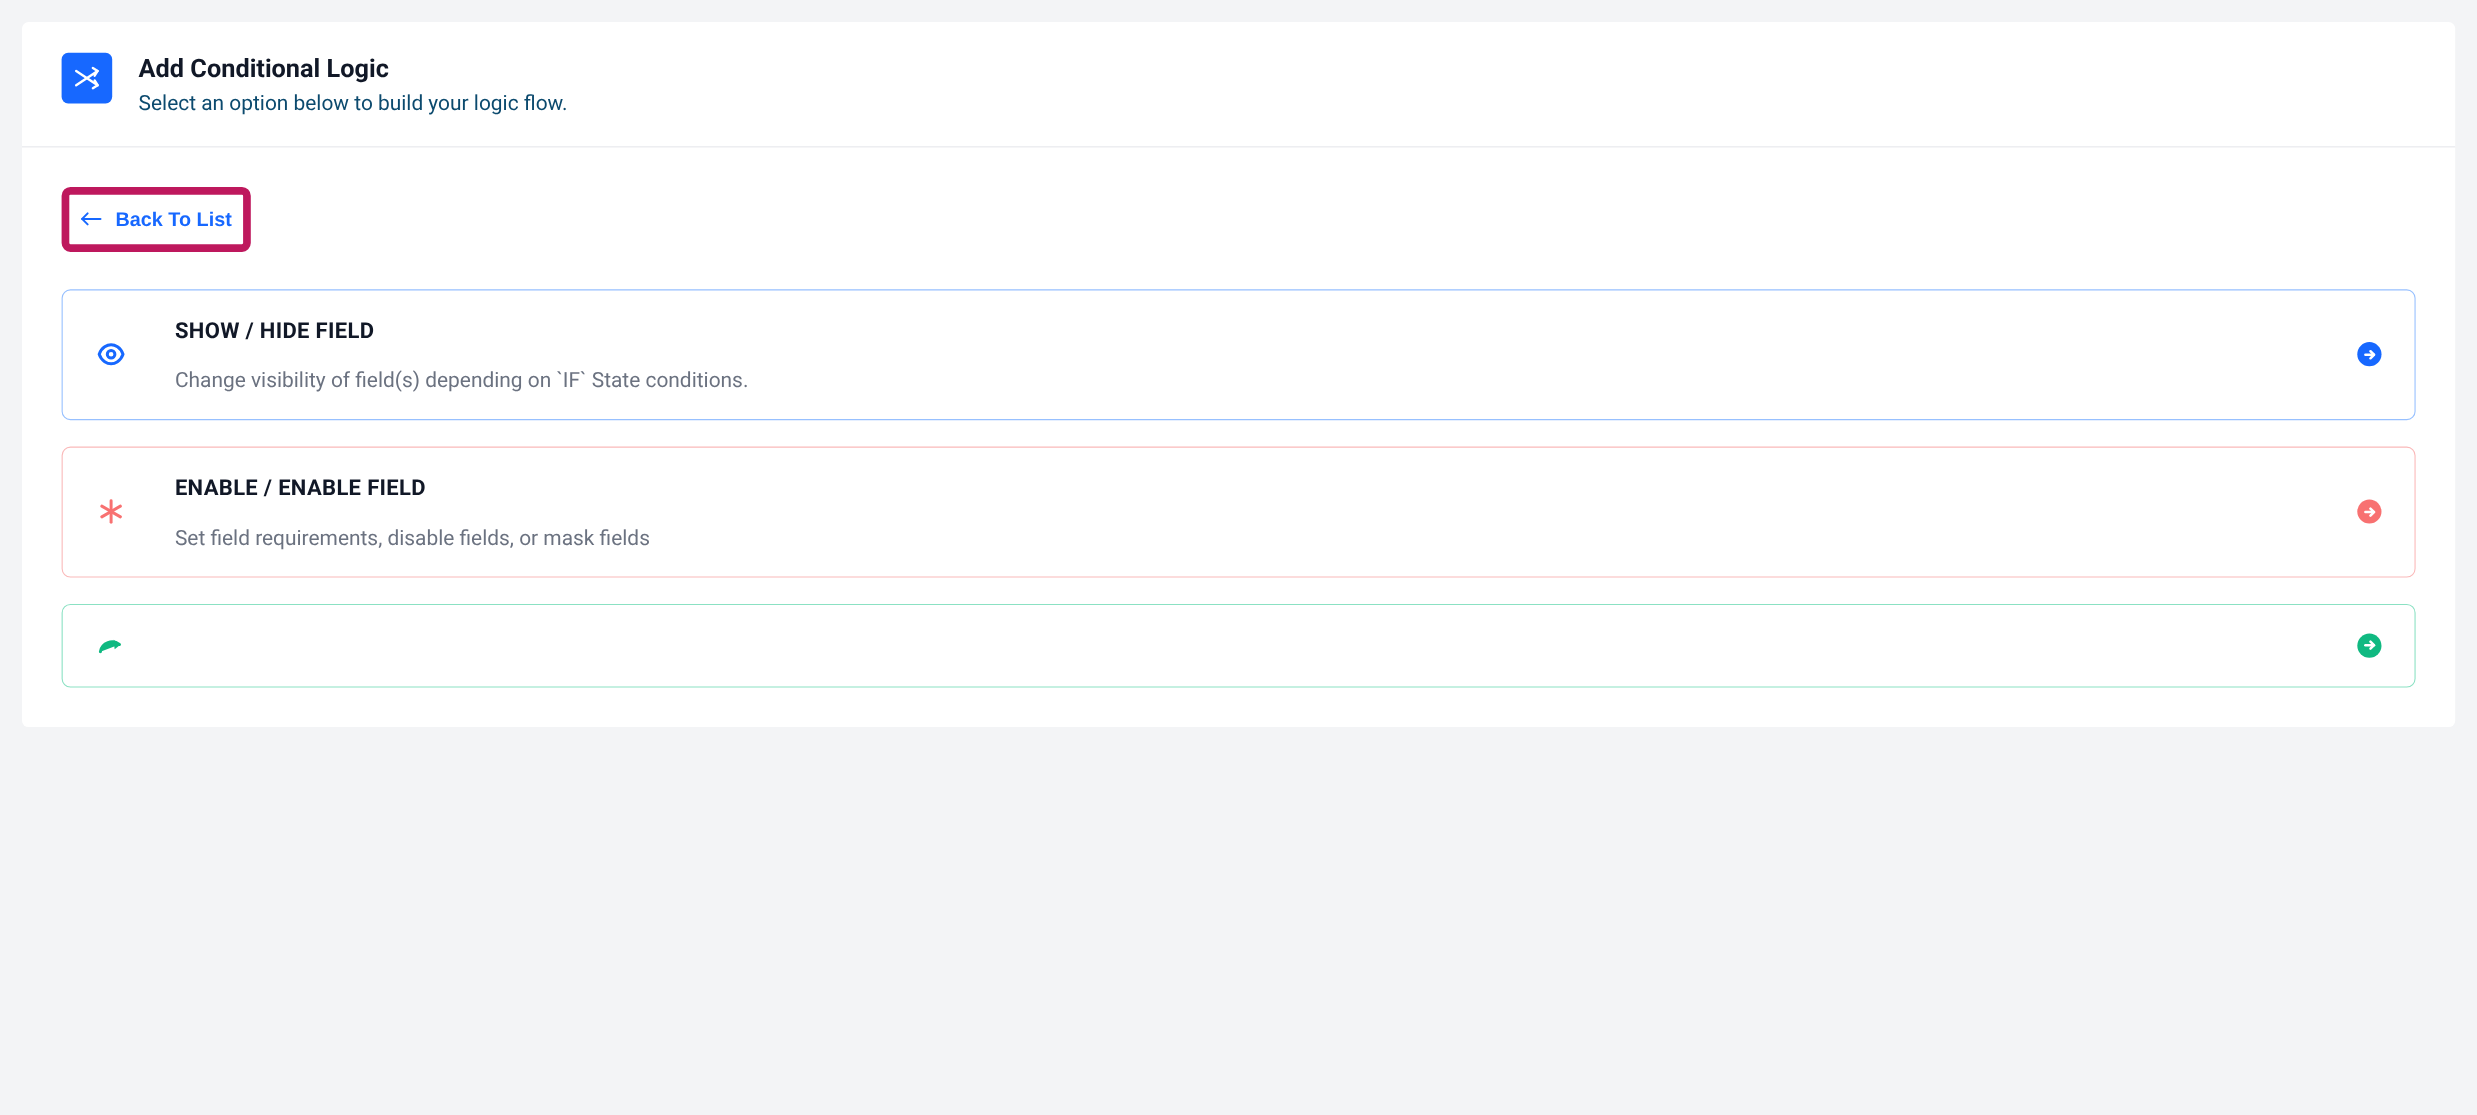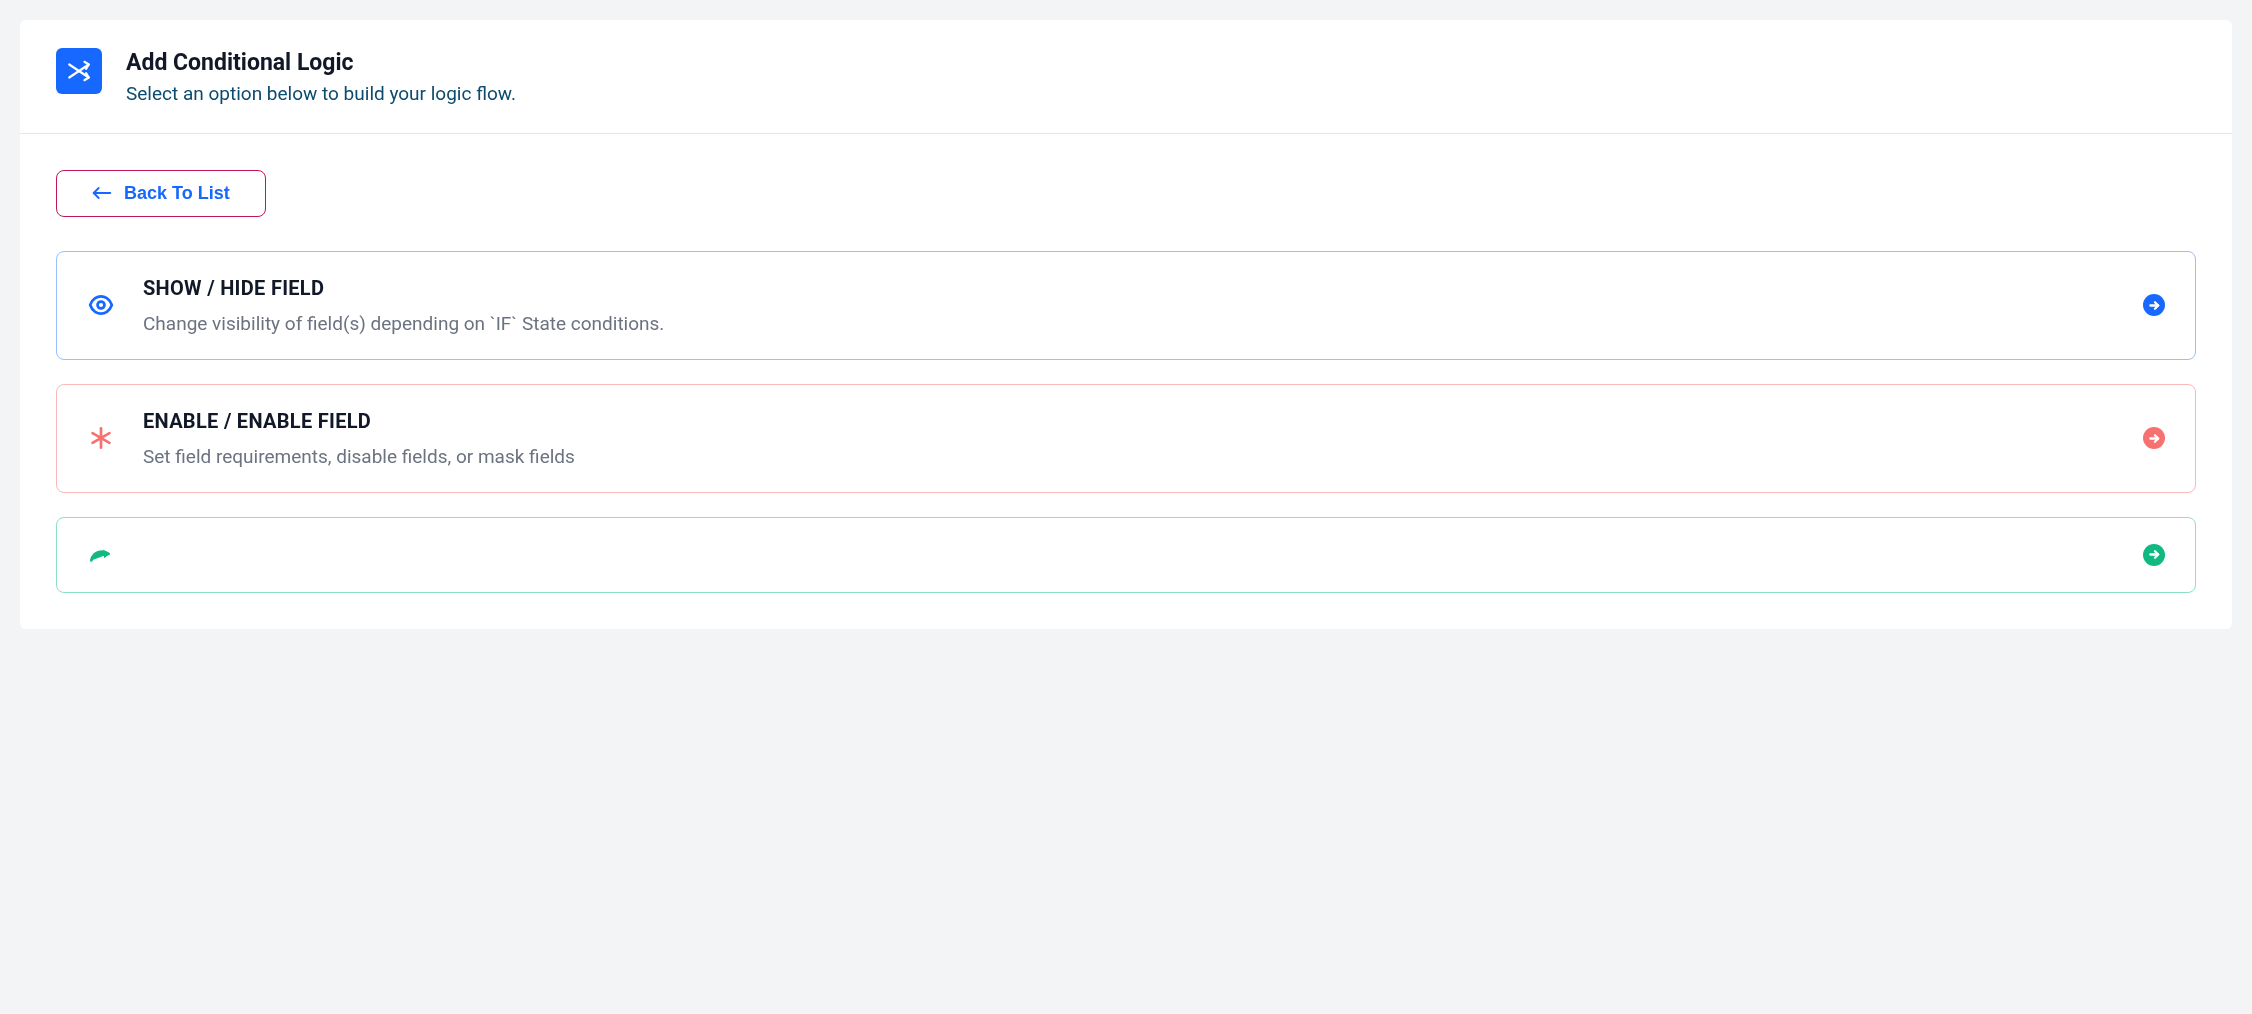--- a/index.html
+++ b/index.html
@@ -50,46 +50,46 @@
       color: #0c4a6e;
       margin-top: 4px;
     }
     .content {
       padding: 36px;
     }
     .back-btn {
       display: inline-flex;
       align-items: center;
       gap: 12px;
-      border: 1px solid #be185d;
+      border: 7px solid #be185d;
       background: #fff;
       color: #1768ff;
       font-size: 18px;
       font-weight: 600;
-      padding: 12px 35px;
+      padding: 12px 10px;
       border-radius: 8px;
       cursor: pointer;
     }
     .back-btn svg {
       width: 20px;
       height: 16px;
       stroke: #1768ff;
       stroke-width: 2.2;
       fill: none;
     }
     .options {
       margin-top: 34px;
       display: flex;
       flex-direction: column;
       gap: 24px;
     }
     .option {
       display: flex;
       align-items: center;
-      gap: 28px;
+      gap: 44px;
       padding: 24px 30px;
       border-radius: 8px;
       border: 1px solid;
       background: #fff;
       cursor: pointer;
     }
     .option.blue  { border-color: #97c0ff; }
     .option.red   { border-color: #fab9b9; }
     .option.green { border-color: #8be1c3; }
     .option .opt-icon {
@@ -110,21 +110,21 @@
     .option .opt-text { flex: 1; }
     .option .opt-title {
       font-size: 20px;
       font-weight: 700;
       color: #111827;
       letter-spacing: 0.3px;
     }
     .option .opt-desc {
       font-size: 19px;
       color: #6b7280;
-      margin-top: 12px;
+      margin-top: 22px;
     }
     .option .opt-arrow {
       width: 22px;
       height: 22px;
       border-radius: 50%;
       display: flex;
       align-items: center;
       justify-content: center;
       flex-shrink: 0;
     }

